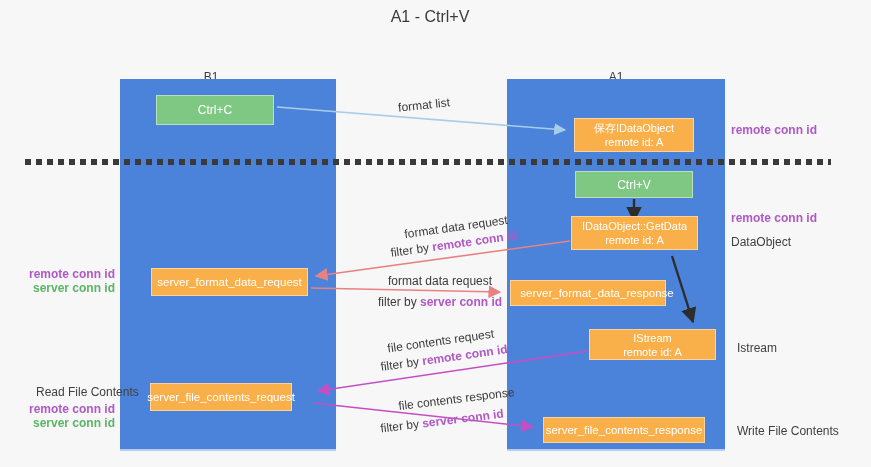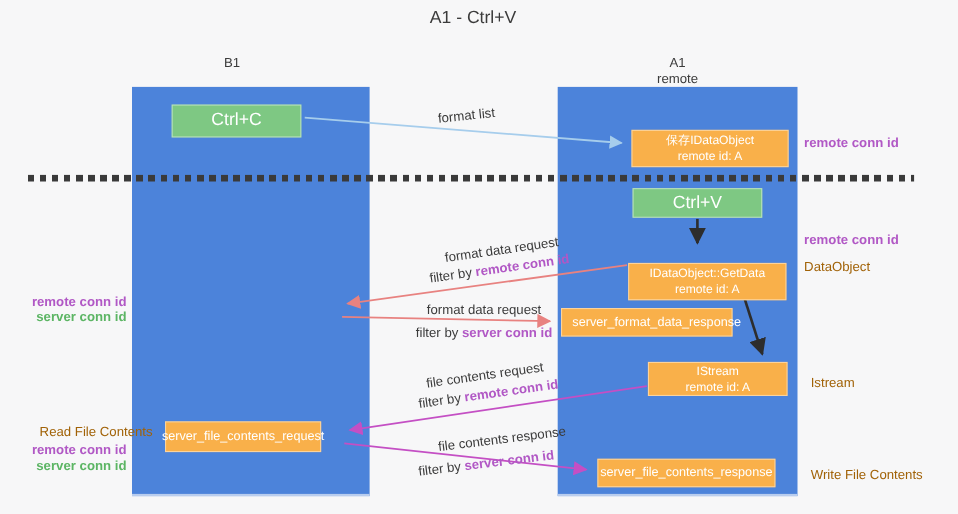--- a/index.html
+++ b/index.html
@@ -23,43 +23,44 @@
     line-height: 22px;
     color: #3b3b3b;
   }
   .col-header {
     position: absolute;
     width: 120px;
     text-align: center;
     font-size: 12px;
     line-height: 14px;
     color: #3b3b3b;
+    margin-top: 20px;
   }
   .lifeline {
     position: absolute;
     background: #4c83da;
     border-bottom: 2px solid #b9cdee;
   }
   .node {
     position: absolute;
     display: flex;
     flex-direction: column;
     align-items: center;
     justify-content: center;
     color: #ffffff;
     text-align: center;
     line-height: 14px;
     border: 1px solid rgba(255,255,255,0.45);
   }
-  .node.green { background: #7ec883; font-size: 16px; }
+  .node.green { background: #7ec883; font-size: 12px; }
   .node.orange { background: #f9b04a; font-size: 11px; }
   .side-label {
     position: absolute;
     font-size: 12px;
-    color: #a16207;
+    color: #404040;
     white-space: nowrap;
   }
   .left-stack { text-align: right; width: 115px; left: 0; }
   .purple { color: #b158c5; font-weight: bold; }
   .greentxt { color: #5cb564; font-weight: bold; }
   .edge-label {
     position: absolute;
     font-size: 12px;
     color: #3b3b3b;
     white-space: nowrap;
@@ -124,34 +125,37 @@
     <line x1="570" y1="241" x2="316" y2="276" stroke="#e88280" stroke-width="1.6" marker-end="url(#head-red)"></line>
     <line x1="311" y1="288" x2="500" y2="292" stroke="#e88280" stroke-width="1.6" marker-end="url(#head-red)"></line>
     <line x1="588" y1="351" x2="318" y2="391" stroke="#c44fc4" stroke-width="1.6" marker-end="url(#head-magenta)"></line>
     <line x1="313" y1="403" x2="533" y2="427" stroke="#c44fc4" stroke-width="1.6" marker-end="url(#head-magenta)"></line>
   </svg>
 
   <div class="node green" style="left:156px; top:95px; width:118px; height:30px;">
     <div>Ctrl+C</div>
   </div>
 
-  <div class="node orange" style="left:574px; top:118px; width:143px; height:34px;">
+  <div class="node orange" style="left:574px; top:118px; width:120px; height:34px;">
     <div>保存IDataObject</div>
     <div>remote id: A</div>
   </div>
 
   <div class="node green" style="left:575px; top:171px; width:118px; height:27px;">
     <div>Ctrl+V</div>
   </div>
 
-  <div class="node orange" style="left:571px; top:239px; width:144px; height:34px;">
+  <div class="node orange" style="left:571px; top:216px; width:127px; height:34px;">
     <div>IDataObject::GetData</div>
     <div>remote id: A</div>
   </div>
 
+  <div class="node orange" style="left:151px; top:268px; width:157px; height:28px; font-size:11.5px;">
+    <div>server_format_data_request</div>
+  </div>
 
   <div class="node orange" style="left:510px; top:280px; width:156px; height:26px; font-size:11.5px;padding-left:18px;">
     <div>server_format_data_response</div>
   </div>
 
   <div class="node orange" style="left:589px; top:329px; width:127px; height:31px;">
     <div>IStream</div>
     <div>remote id: A</div>
   </div>
 

